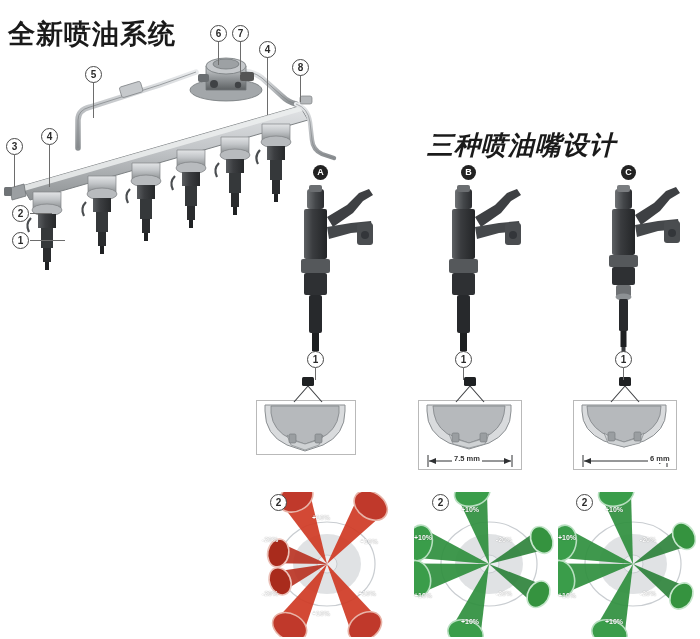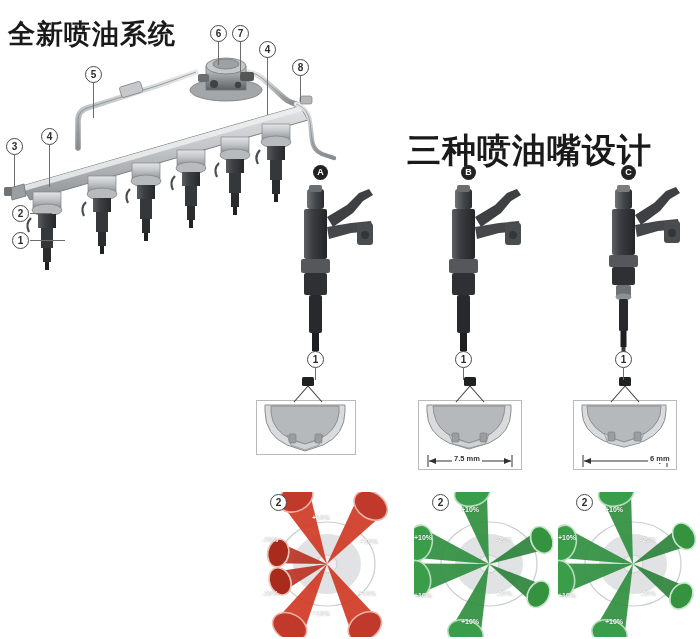--- a/index.html
+++ b/index.html
@@ -21,21 +21,21 @@
 
   
   .title {
     position: absolute;
     font-weight: bold;
     color: #1a1a1a;
     letter-spacing: 1px;
     white-space: nowrap;
   }
   #title-left  { left: 8px;   top: 16px;  font-size: 27px; }
-  #title-right { left: 407px; top: 128px; font-size: 34px; }
+  #title-right { left: 427px; top: 128px; font-size: 26px; font-style: italic; }
 
   
   .callout {
     position: absolute;
     width: 17px;
     height: 17px;
     border-radius: 50%;
     background: #ffffff;
     border: 1.3px solid #4a4a4a;
     color: #2a2a2a;

